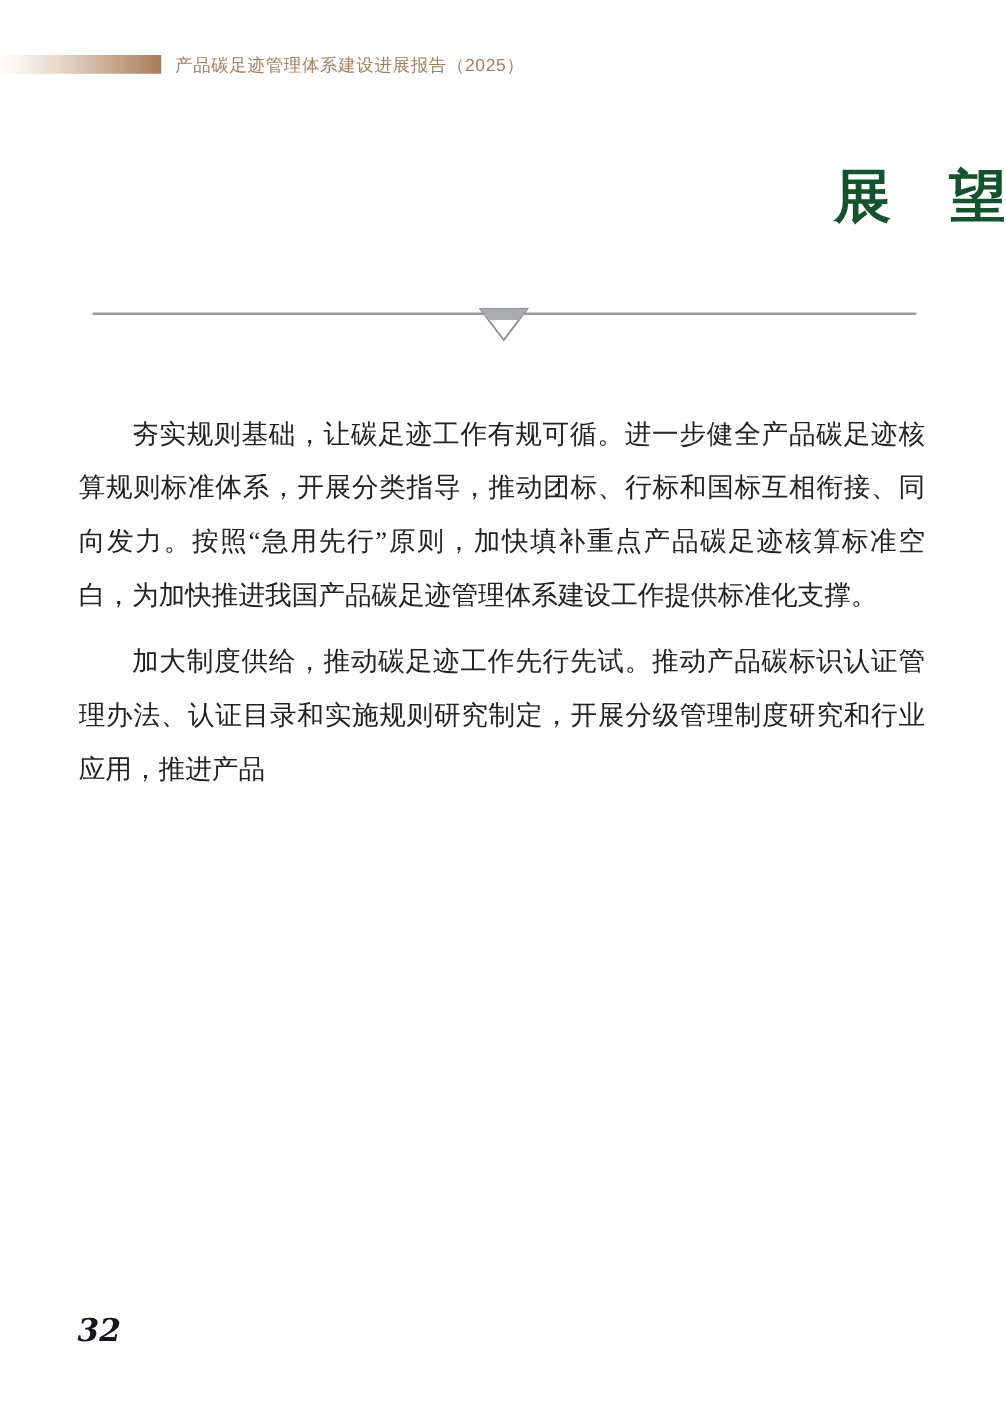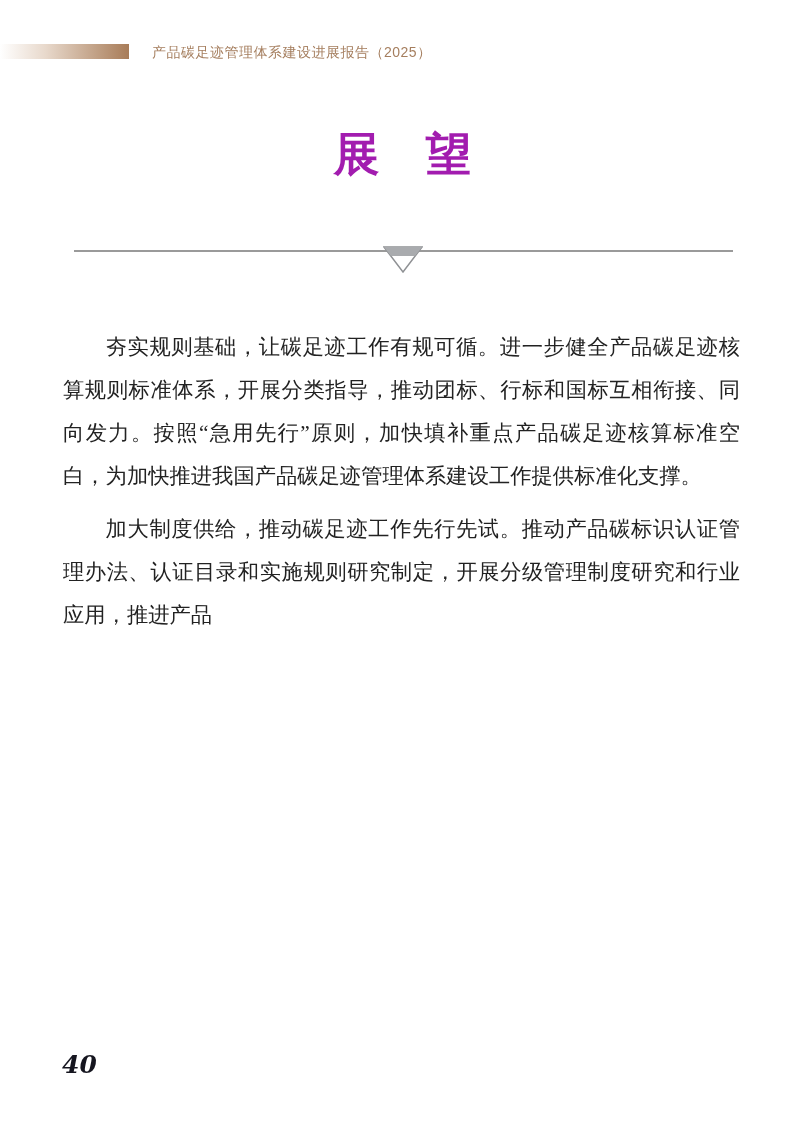--- a/index.html
+++ b/index.html
@@ -19,42 +19,42 @@
   .gradient-bar {
     position: absolute;
     left: 0;
     top: 44px;
     width: 129px;
     height: 15px;
     background: linear-gradient(90deg, #ffffff 0%, #e8d9cc 35%, #a87c58 100%);
   }
   .header-title {
     position: absolute;
-    left: 152px;
+    left: 140px;
     top: 44px;
     font-family: "Liberation Sans", sans-serif;
     font-size: 14px;
     line-height: 16px;
     color: #a57e5e;
     letter-spacing: 0.5px;
     white-space: nowrap;
   }
   
   .page-heading {
     position: absolute;
     left: 0;
     top: 128px;
     width: 100%;
     margin: 0;
-    text-align: center;
-    font-family: Liberation Mono, monospace;
+    text-align: right;
+    font-family: Liberation Serif, serif;
     font-weight: bold;
     font-size: 46px;
     line-height: 60px;
-    color: #a21caf;
+    color: #14532d;
   }
   
   .divider-line {
     position: absolute;
     left: 74px;
     top: 250px;
     width: 659px;
     height: 2px;
     background: #9a9a9a;
   }
@@ -106,15 +106,15 @@
   <svg class="divider-triangle" viewBox="0 0 40 28">
     <polygon points="1,1 39,1 20,26" fill="#ffffff" stroke="#8f9194" stroke-width="1.5"></polygon>
     <polygon points="1,1 39,1 32,10 8,10" fill="#a9abae"></polygon>
   </svg>
 
   <main class="body-text">
     <p>夯实规则基础，让碳足迹工作有规可循。进一步健全产品碳足迹核算规则标准体系，开展分类指导，推动团标、行标和国标互相衔接、同向发力。按照“急用先行”原则，加快填补重点产品碳足迹核算标准空白，为加快推进我国产品碳足迹管理体系建设工作提供标准化支撑。</p>
     <p>加大制度供给，推动碳足迹工作先行先试。推动产品碳标识认证管理办法、认证目录和实施规则研究制定，开展分级管理制度研究和行业应用，推进产品</p>
   </main>
 
-  <div class="page-number">40</div>
+  <div class="page-number">32</div>
 
 </div>
 
 </body></html>

